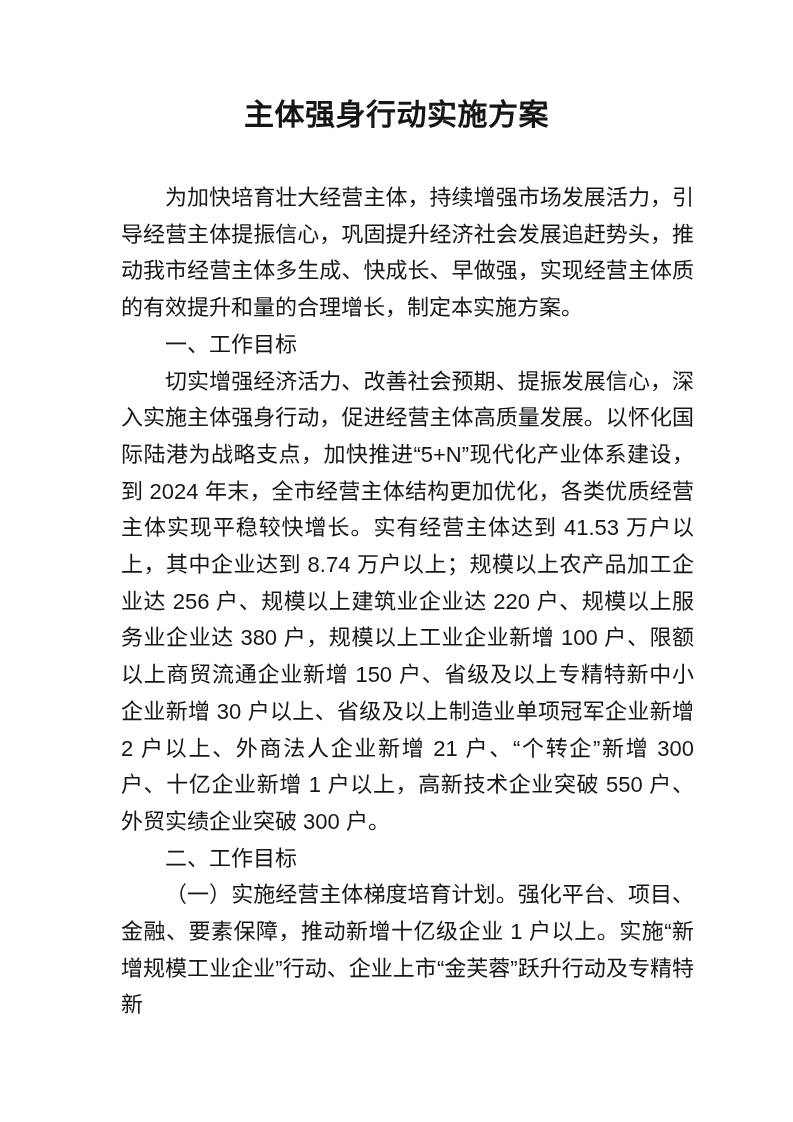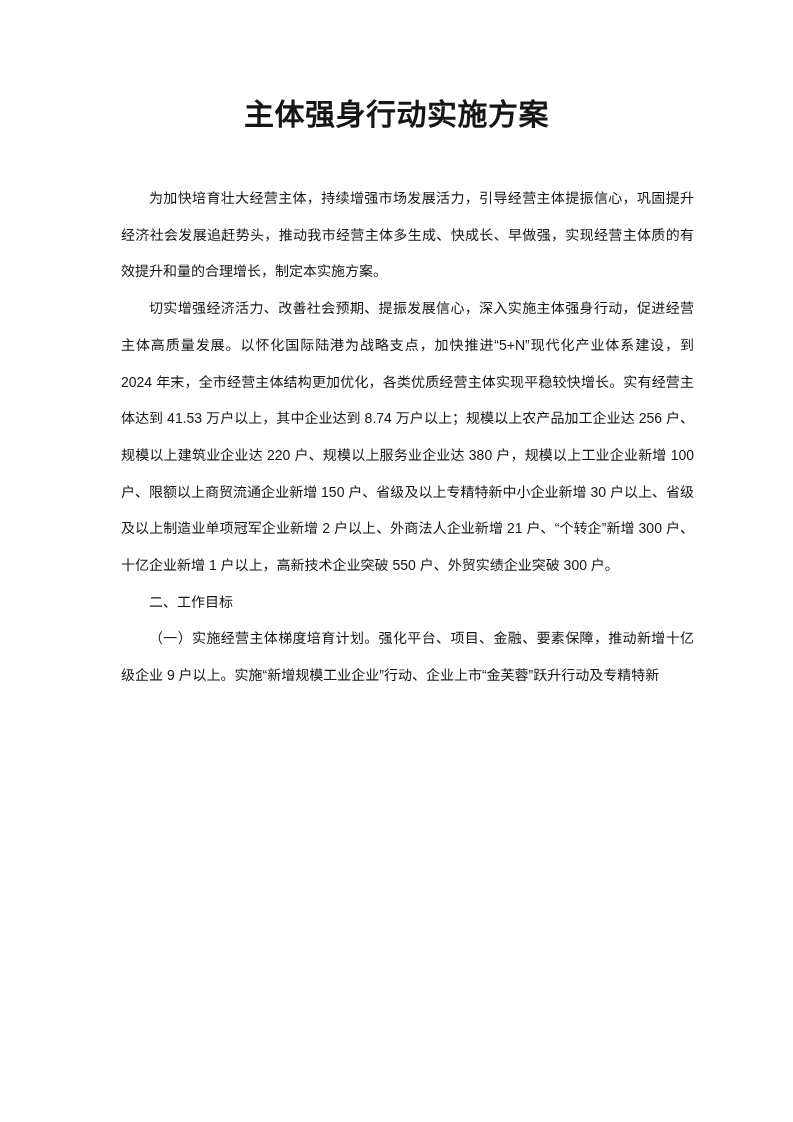--- a/index.html
+++ b/index.html
@@ -25,40 +25,41 @@
     line-height: 41px;
     letter-spacing: 0.5px;
   }
   .doc-body {
     
     margin: 45px 99px 0 121px;
   }
   .para {
     margin: 0;
     text-indent: 2em;
-    font-size: 14px;
+    font-size: 22px;
     line-height: 36.7px;
     text-align: justify;
     font-weight: 400;
     word-break: normal;
     overflow-wrap: break-word;
   }
   .heading {
     text-align: left;
   }
 </style>
 </head>
 <body>
 
 <div class="page">
   <h1 class="doc-title">主体强身行动实施方案</h1>
 
   <div class="doc-body">
     <p class="para">为加快培育壮大经营主体，持续增强市场发展活力，引导经营主体提振信心，巩固提升经济社会发展追赶势头，推动我市经营主体多生成、快成长、早做强，实现经营主体质的有效提升和量的合理增长，制定本实施方案。</p>
 
+    <p class="para heading">一、工作目标</p>
 
     <p class="para">切实增强经济活力、改善社会预期、提振发展信心，深入实施主体强身行动，促进经营主体高质量发展。以怀化国际陆港为战略支点，加快推进“5+N”现代化产业体系建设，到 2024 年末，全市经营主体结构更加优化，各类优质经营主体实现平稳较快增长。实有经营主体达到 41.53 万户以上，其中企业达到 8.74 万户以上；规模以上农产品加工企业达 256 户、规模以上建筑业企业达 220 户、规模以上服务业企业达 380 户，规模以上工业企业新增 100 户、限额以上商贸流通企业新增 150 户、省级及以上专精特新中小企业新增 30 户以上、省级及以上制造业单项冠军企业新增 2 户以上、外商法人企业新增 21 户、“个转企”新增 300 户、十亿企业新增 1 户以上，高新技术企业突破 550 户、外贸实绩企业突破 300 户。</p>
 
     <p class="para heading">二、工作目标</p>
 
-    <p class="para">（一）实施经营主体梯度培育计划。强化平台、项目、金融、要素保障，推动新增十亿级企业 9 户以上。实施“新增规模工业企业”行动、企业上市“金芙蓉”跃升行动及专精特新</p>
+    <p class="para">（一）实施经营主体梯度培育计划。强化平台、项目、金融、要素保障，推动新增十亿级企业 1 户以上。实施“新增规模工业企业”行动、企业上市“金芙蓉”跃升行动及专精特新</p>
   </div>
 </div>
 
 </body></html>

